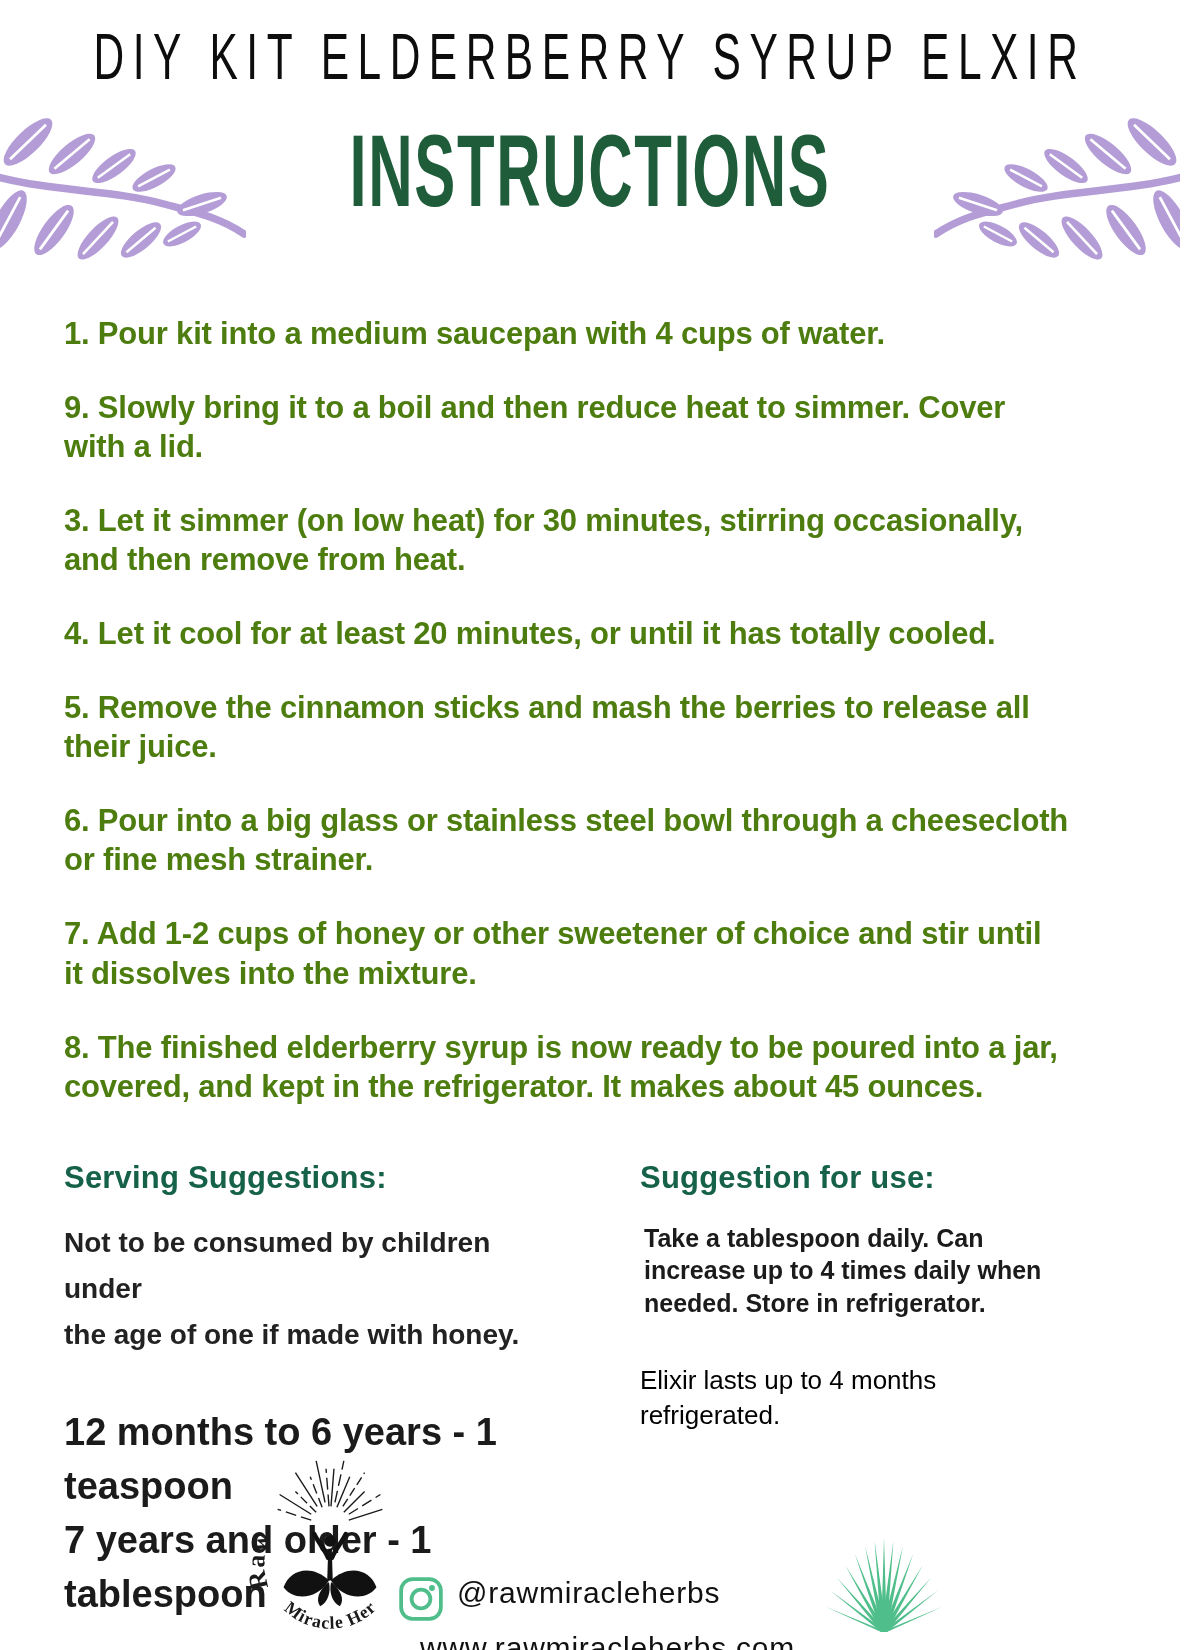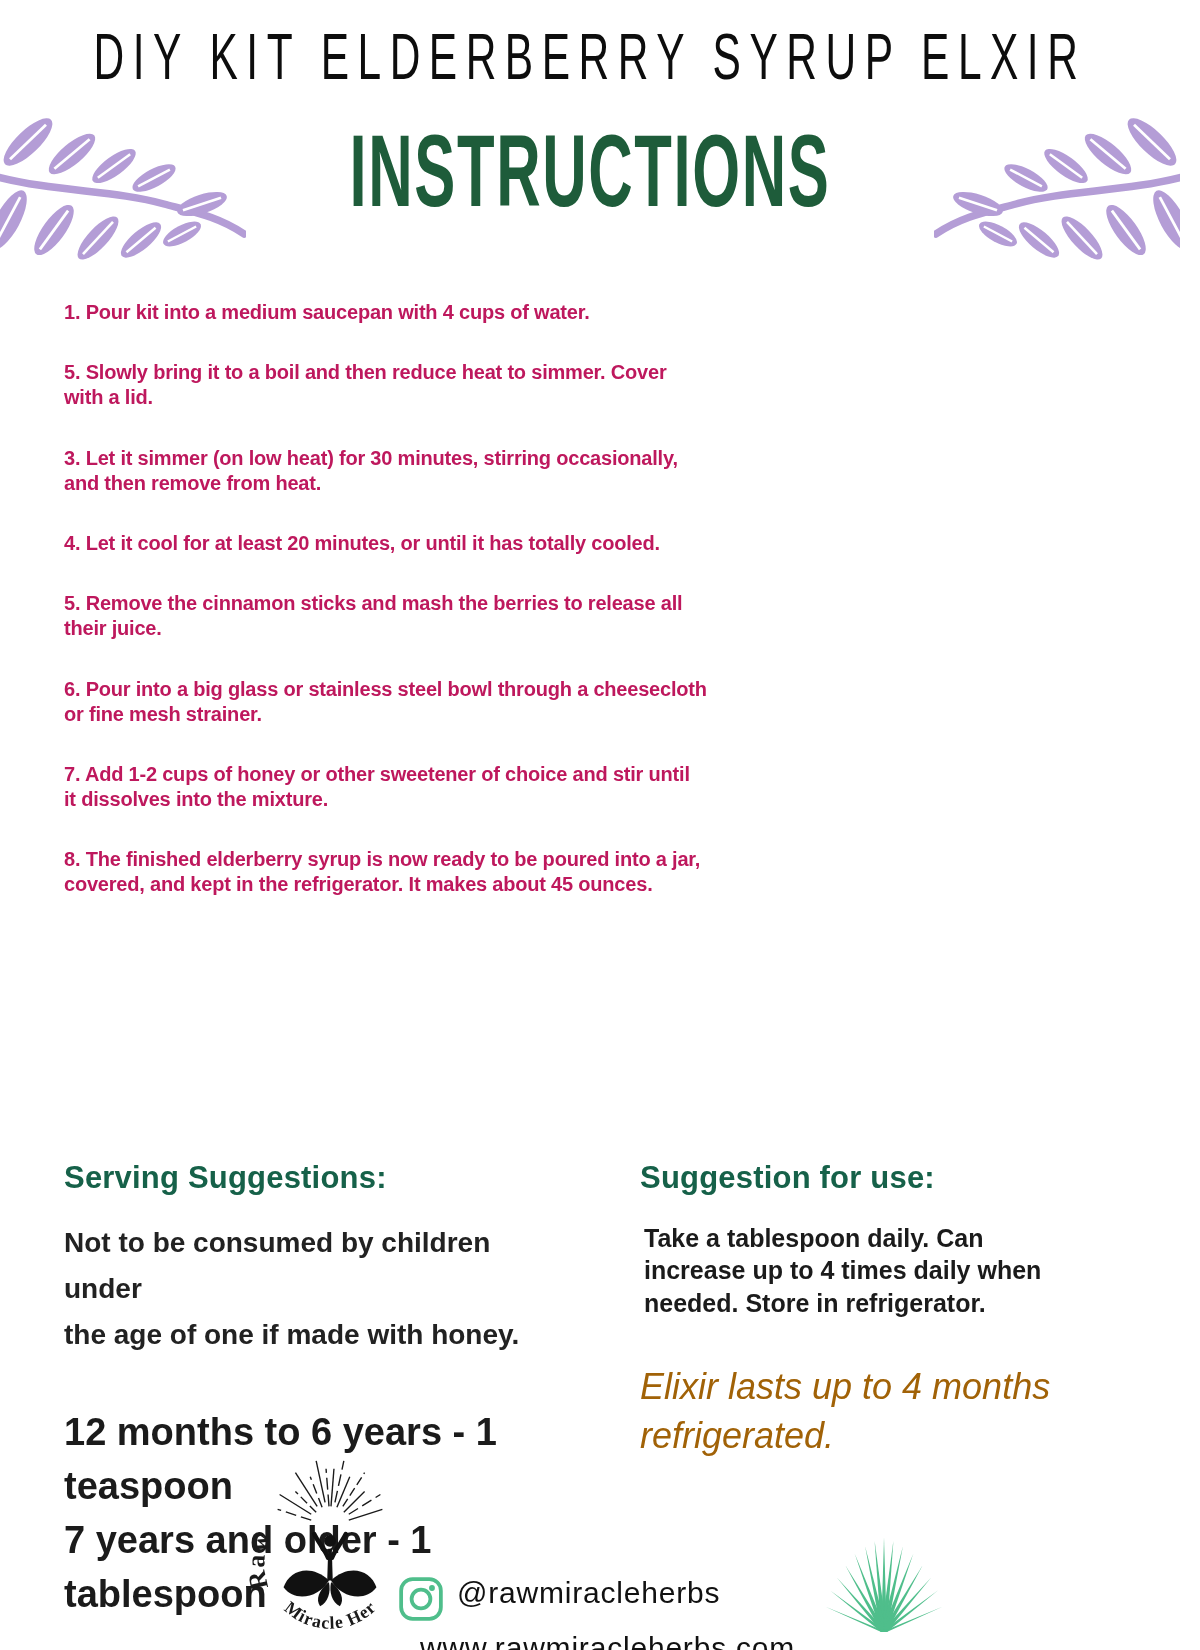--- a/index.html
+++ b/index.html
@@ -16,22 +16,22 @@
     position:absolute; top:128px; left:0; width:100%; text-align:center;
     font-size:75px; font-weight:800; letter-spacing:2px; color:#1e5c3a;
     white-space:nowrap; transform:scale(0.82,1.35); transform-origin:50% 50%;
   }
   .branch { position:absolute; top:112px; width:252px; height:190px; }
   .branch.left  { left:-6px; }
   .branch.right { right:-6px; transform:scaleX(-1); }
 
   .steps { position:absolute; top:296px; left:64px; width:1076px; }
   .step {
-    margin:4px 0 35px 0; font-size:20px; font-weight:700; line-height:1.26;
-    letter-spacing:-0.2px; color:#be185d; white-space:pre-line;
+    margin:18px 0 35px 0; font-size:31px; font-weight:700; line-height:1.26;
+    letter-spacing:-0.2px; color:#4d7c0f; white-space:pre-line;
   }
 
   .cols { position:absolute; top:1160px; left:64px; width:1080px; display:flex; }
   .col-left  { width:505px; }
   .col-right { margin-left:71px; width:500px; }
   .col-heading {
     font-size:31px; font-weight:700; color:#166149; 
     letter-spacing:0.2px;
   }
   .warning {
@@ -40,22 +40,22 @@
   }
   .dosages {
     margin:48px 0 0 0; font-size:38px; font-weight:700; line-height:1.42;
     white-space:pre-line;
   }
   .directions {
     margin:26px 0 0 4px; font-size:25px; font-weight:700; line-height:1.29;
     white-space:pre-line;
   }
   .storage {
-    margin:44px 0 0 0; font-size:36px; font-weight:400; line-height:1.36;
-    color:#a16207; white-space:pre-line;font-style:italic;
+    margin:44px 0 0 0; font-size:26px; font-weight:400; line-height:1.36;
+    color:#000000; white-space:pre-line;
   }
 
   .brand-logo { position:absolute; left:246px; top:1428px; width:168px; height:212px; }
   .site {
     position:absolute; left:388px; top:1631px; font-size:30px; font-weight:500;
     letter-spacing:0.8px; color:#111111; white-space:nowrap;margin-left:32px;
   }
   .insta { position:absolute; left:398px; top:1576px; display:flex; gap:13px; }
   .insta .handle { font-size:30px; font-weight:500; letter-spacing:0.8px; color:#111111; white-space:nowrap; }
   .agave { position:absolute; left:820px; top:1534px; width:128px; height:100px; }
@@ -158,21 +158,21 @@
           <ellipse rx="21" ry="8.5" fill="#b49dd6"></ellipse>
           <line x1="-16" y1="0" x2="16" y2="0" stroke="#fff" stroke-width="2.4"></line>
         </g>
     </g>
   </svg>
 
   <div class="instructions-heading">INSTRUCTIONS</div>
 
   <div class="steps">
     <p class="step">1. Pour kit into a medium saucepan with 4 cups of water.</p>
-    <p class="step">5. Slowly bring it to a boil and then reduce heat to simmer. Cover
+    <p class="step">9. Slowly bring it to a boil and then reduce heat to simmer. Cover
 with a lid.</p>
     <p class="step">3. Let it simmer (on low heat) for 30 minutes, stirring occasionally,
 and then remove from heat.</p>
     <p class="step">4. Let it cool for at least 20 minutes, or until it has totally cooled.</p>
     <p class="step">5. Remove the cinnamon sticks and mash the berries to release all
 their juice.</p>
     <p class="step">6. Pour into a big glass or stainless steel bowl through a cheesecloth
 or fine mesh strainer.</p>
     <p class="step">7. Add 1-2 cups of honey or other sweetener of choice and stir until
 it dissolves into the mixture.</p>

